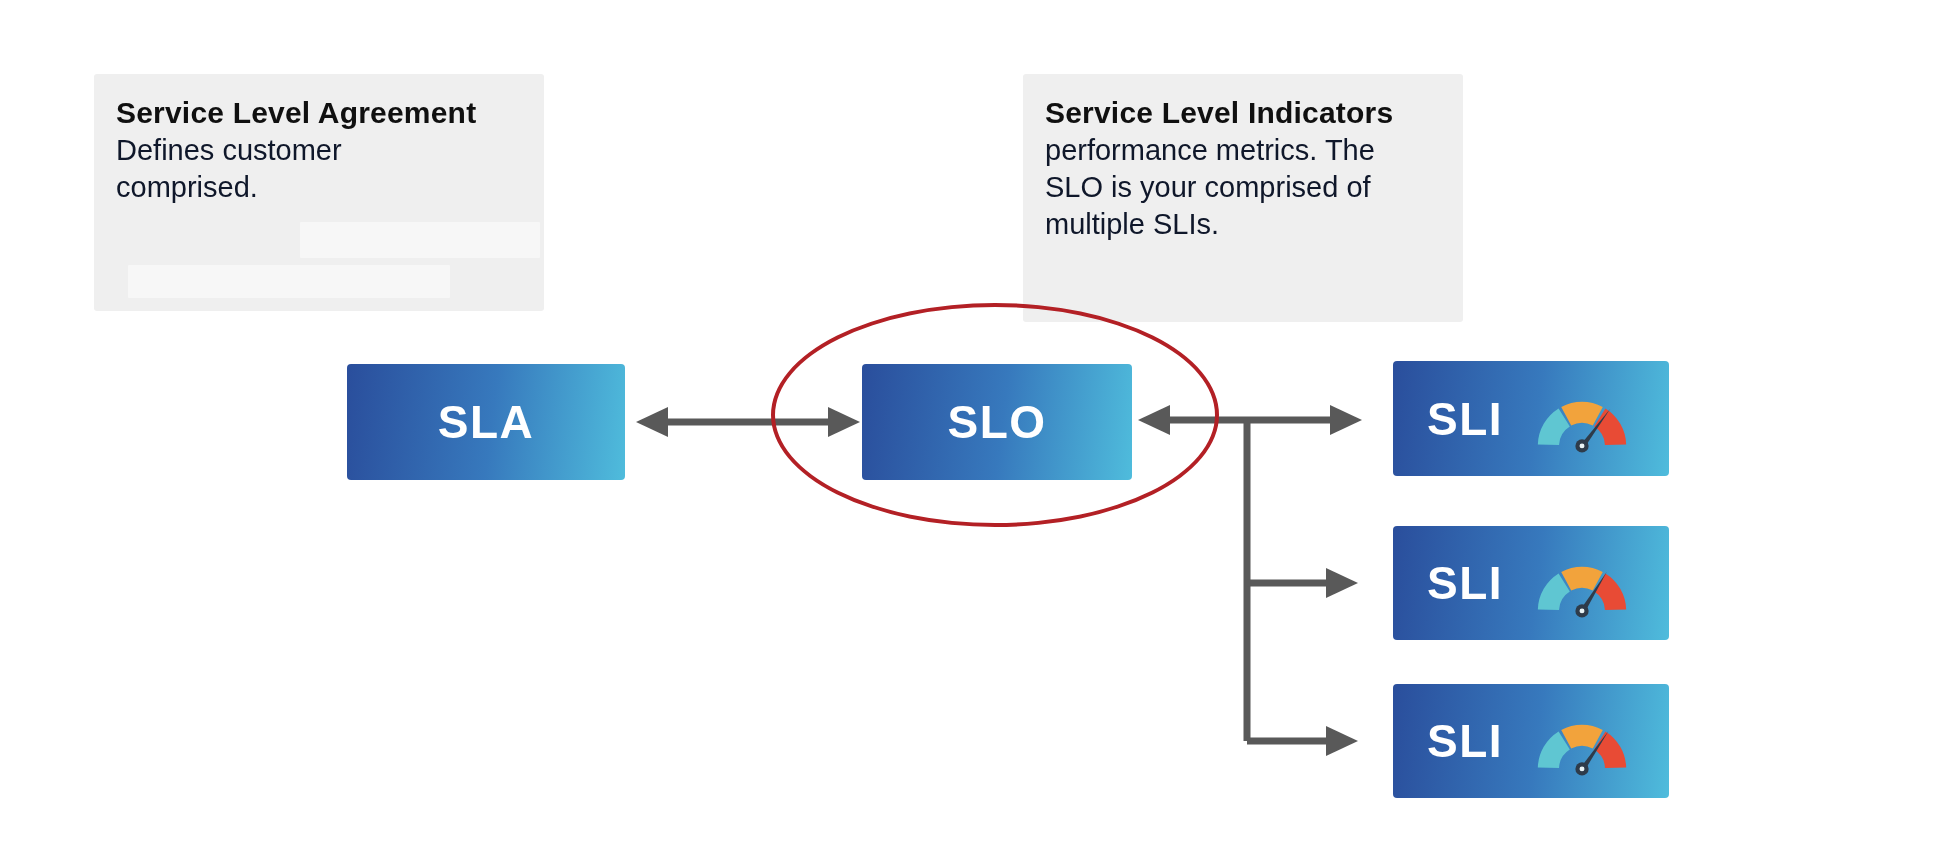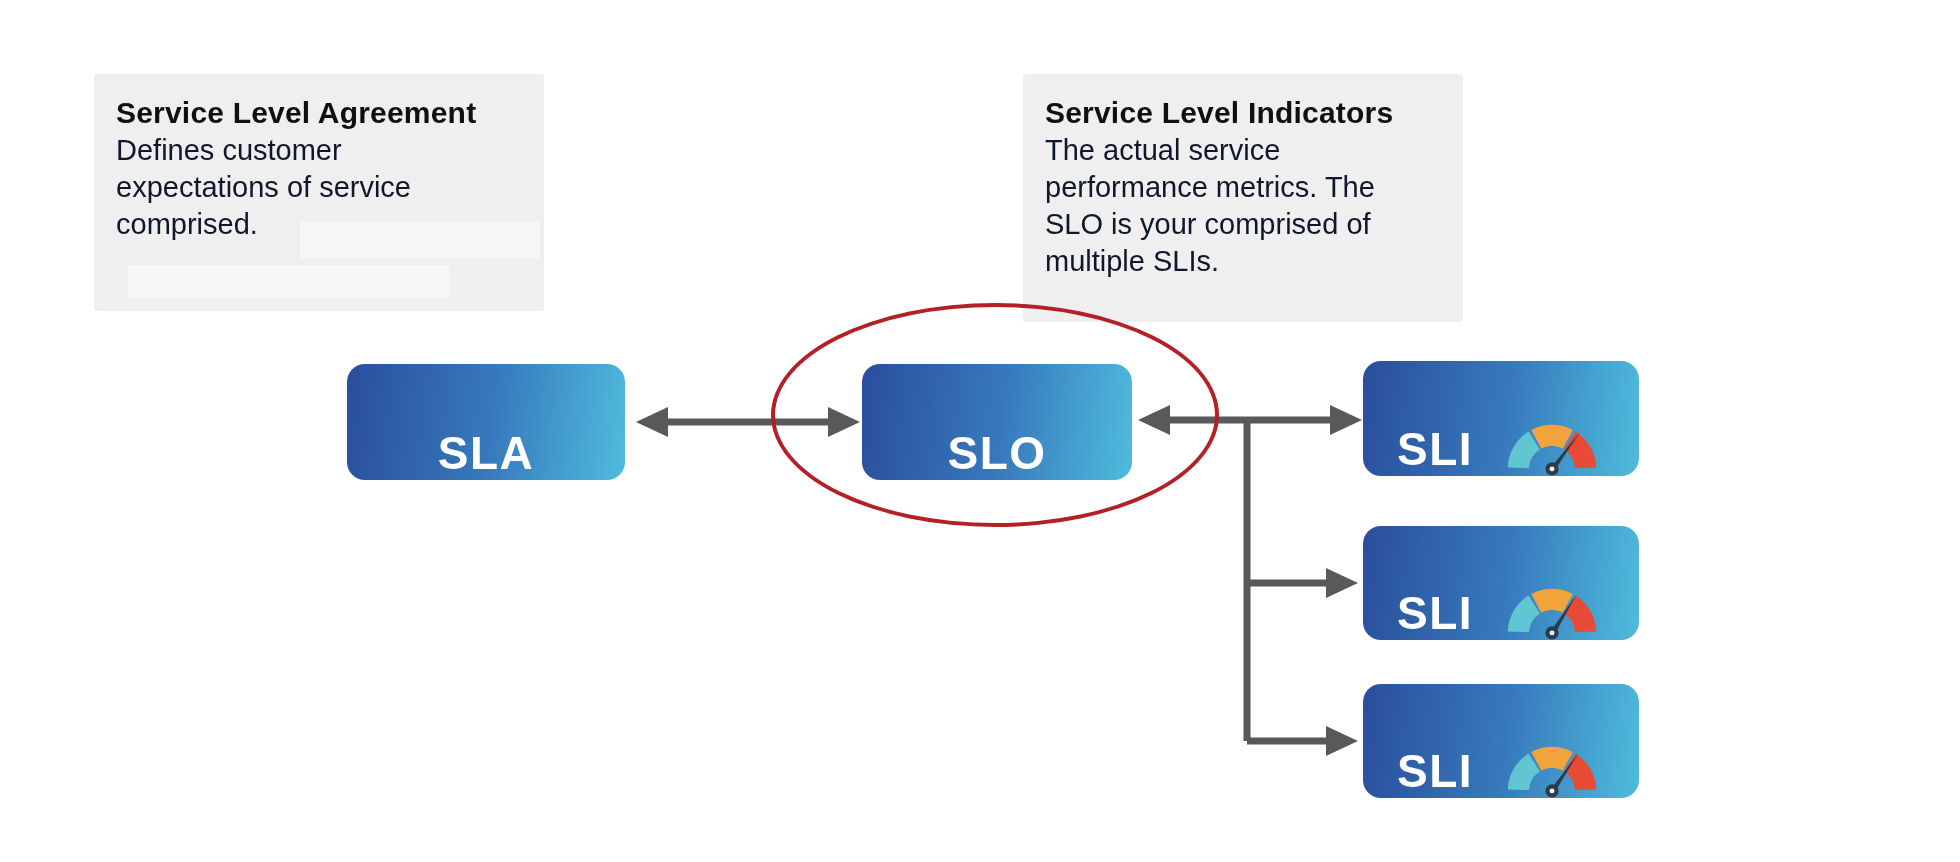--- a/index.html
+++ b/index.html
@@ -50,39 +50,39 @@
   
   .connectors {
     position: absolute;
     left: 0; top: 0;
     pointer-events: none;
   }
 
   
   .node {
     position: absolute;
-    border-radius: 18px;
+    border-radius: 4px;
     background: linear-gradient(97deg, #2a4e9c 0%, #3779bd 52%, #4fbcdc 100%);
     display: flex;
-    align-items: flex-end;
+    align-items: center;
     justify-content: center;
     box-sizing: border-box;
   }
   .node-label {
     color: #ffffff;
     font-size: 46px;
     font-weight: 700;
     letter-spacing: 1.5px;
   }
   .node-sla  { left: 347px;  top: 364px; width: 278px; height: 116px; }
   .node-slo  { left: 862px;  top: 364px; width: 270px; height: 116px; }
   .node-sli1 { left: 1363px; top: 361px; width: 276px; height: 115px; }
   .node-sli2 { left: 1363px; top: 526px; width: 276px; height: 114px; }
   .node-sli3 { left: 1363px; top: 684px; width: 276px; height: 114px; }
-  .node-sli1, .node-sli2, .node-sli3 { gap: 26px; }
+  .node-sli1, .node-sli2, .node-sli3 { gap: 26px; margin-left: 30px; }
   .gauge { width: 106px; height: 69px; display: block; }
 
   
   .highlight-ellipse {
     position: absolute;
     left: 771px; top: 303px;
     width: 448px; height: 224px;
     border: 4px solid #b32025;
     border-radius: 50%;
     box-sizing: border-box;
@@ -90,30 +90,28 @@
   }
 </style>
 </head>
 <body>
 
 <div class="canvas">
 
   <div class="card card-sla">
     <div class="card-title">Service Level Agreement</div>
     <div class="card-line">Defines customer</div>
-    <div class="card-line">expectations of service</div>
     <div class="card-line">comprised.</div>
     <div class="redacted redacted-inline"></div>
     <div class="redacted redacted-block"></div>
   </div>
 
 
   <div class="card card-sli">
     <div class="card-title">Service Level Indicators</div>
-    <div class="card-line">The actual service</div>
     <div class="card-line">performance metrics. The</div>
     <div class="card-line">SLO is your comprised of</div>
     <div class="card-line">multiple SLIs.</div>
   </div>
 
   <svg class="connectors" width="1960" height="862" viewBox="0 0 1960 862">
     <g>
       <line x1="666" y1="422" x2="832" y2="422" stroke-width="7" stroke="#595959"></line>
       <polygon points="636,422 668,407 668,437" fill="#595959"></polygon>
       <polygon points="860,422 828,407 828,437" fill="#595959"></polygon>

